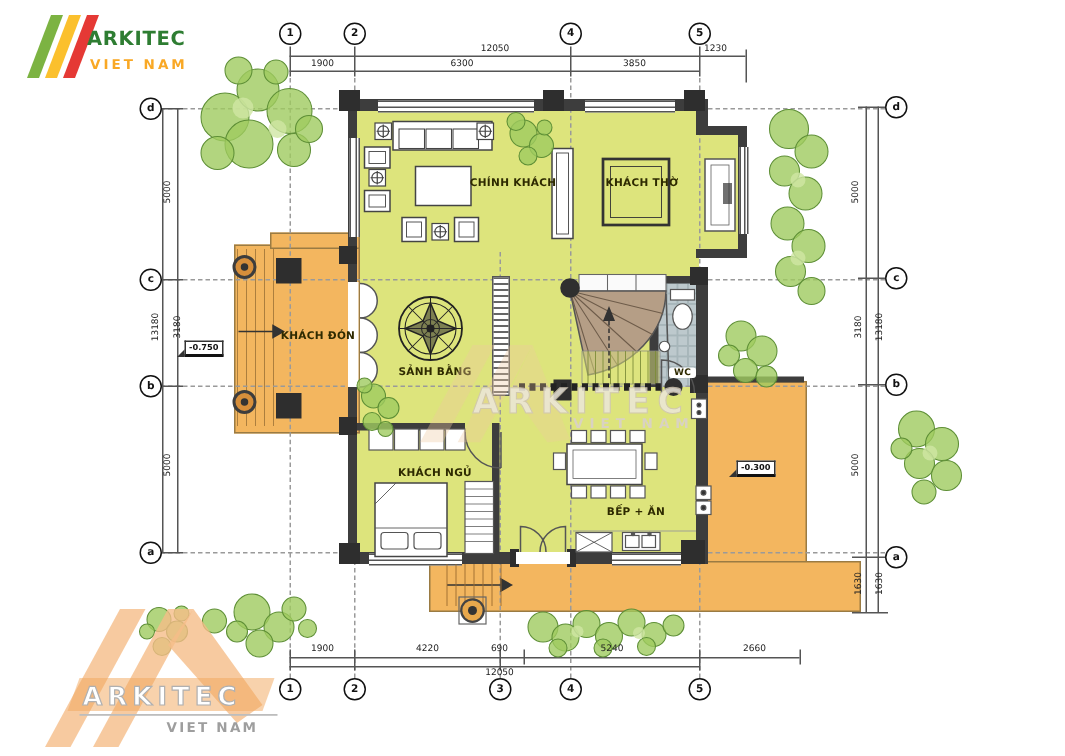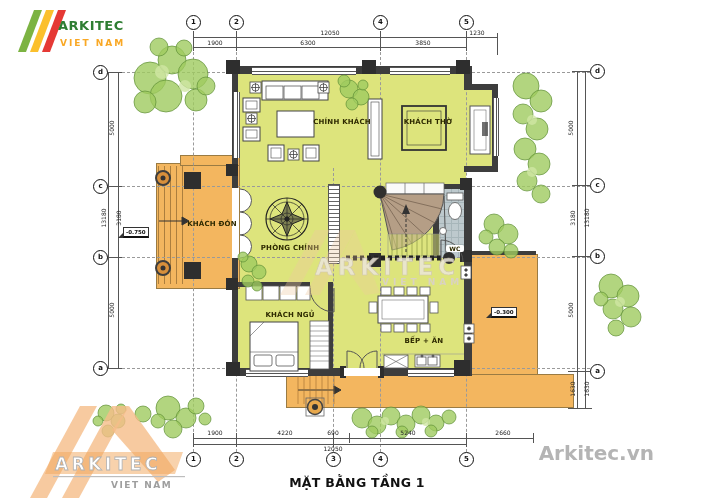--- a/index.html
+++ b/index.html
@@ -438,21 +438,21 @@
           <circle cx="108" cy="431" r="6"></circle>
           <circle cx="98" cy="421" r="5"></circle>
           <circle cx="121" cy="409" r="5"></circle>
         </g>
     </g>
   </svg>
 
   <div class="roomlabel" style="left:302px;top:118px;width:80px;">CHÍNH KHÁCH</div>
   <div class="roomlabel" style="left:398px;top:118px;width:60px;">KHÁCH THỜ</div>
   <div class="roomlabel" style="left:182px;top:220px;width:60px;">KHÁCH ĐÓN</div>
-  <div class="roomlabel" style="left:255px;top:244px;width:70px;">PHÒNG CHÍNH</div>
+  <div class="roomlabel" style="left:255px;top:244px;width:70px;">SẢNH BẰNG</div>
   <div class="roomlabel" style="left:255px;top:311px;width:70px;">KHÁCH NGỦ</div>
   <div class="roomlabel" style="left:394px;top:337px;width:60px;">BẾP + ĂN</div>
   <div class="roomlabel wclabel" style="left:446px;top:245px;width:16px;font-size:6px;">WC</div>
   <div class="lvl" style="left:123px;top:227px;">-0.750</div>
   <div class="lvl" style="left:491px;top:307px;">-0.300</div>
 
   <svg class="wmk" style="left:270px;top:215px;" width="210" height="80" viewBox="0 0 210 80">
     <polygon points="10,80 45,15 60,15 25,80" fill="#eec9a0" opacity=".35"></polygon>
     <polygon points="35,80 70,15 85,15 50,80" fill="#eec9a0" opacity=".35"></polygon>
     <polygon points="70,45 85,15 110,78 95,80" fill="#eec9a0" opacity=".3"></polygon>
@@ -471,16 +471,14 @@
   </svg>
 
   <svg class="logo" style="left:12px;top:4px;" width="120" height="60" viewBox="0 0 120 60">
     <polygon points="6,48 22,6 30,6 14,48" fill="#7cb342"></polygon>
     <polygon points="18,48 34,6 42,6 26,48" fill="#fbc02d"></polygon>
     <polygon points="30,48 46,6 54,6 38,48" fill="#e53935"></polygon>
     <text x="46" y="26" font-size="13" font-weight="bold" letter-spacing=".5" fill="#2e7d32">ARKITEC</text>
     <text x="48" y="42" font-size="9" font-weight="bold" letter-spacing="2" fill="#f9a825">VIET NAM</text>
   </svg>
 
-  <div id="title" style="left:257px;top:475px;width:200px;">MẶT BẰNG TẦNG 1</div>
-  <div class="footer" style="right:56px;top:441px;font-size:20px;">Arkitec.vn</div>
 
 </div>
 
 </body></html>

